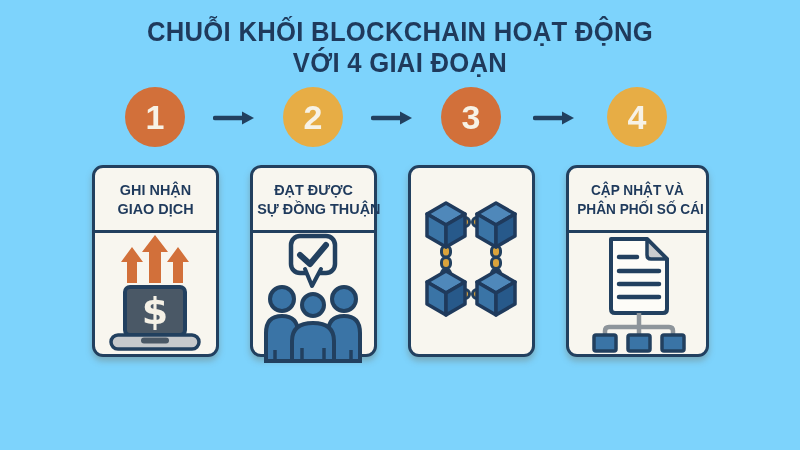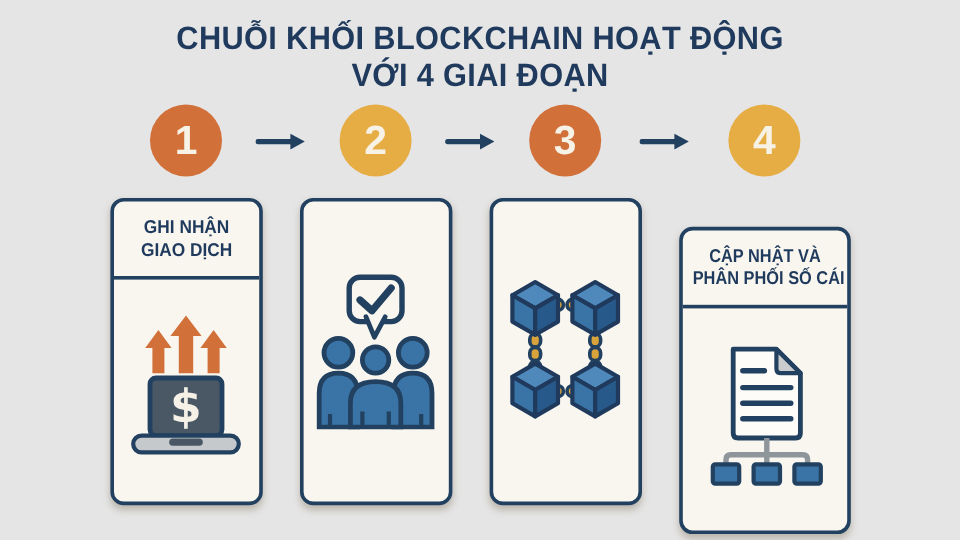--- a/index.html
+++ b/index.html
@@ -1,38 +1,38 @@
 <!DOCTYPE html>
 <html><head>
 <meta charset="utf-8">
 <style>
   html,body{margin:0;padding:0;}
   body{width:800px;height:450px;overflow:hidden;font-family:"Liberation Sans",sans-serif;}
-  .page{position:relative;width:800px;height:450px;background:#e5e5e5;}
+  .page{position:relative;width:800px;height:450px;background:#7dd3fc;}
 
   
   .title{padding-top:17px;text-align:center;color:#1f3a5c;font-weight:bold;
          font-size:27px;line-height:31px;letter-spacing:.3px;}
   .title .tline{white-space:nowrap;transform:scaleX(.95);transform-origin:center;}
 
   
   .flow{position:relative;width:617px;margin:6px auto 0;height:64px;display:flex;gap:31px;}
   .fcol{display:flex;align-items:center;justify-content:center;width:127px;}
   .fcol.wide{width:143px;}
   .circle{width:60px;height:60px;border-radius:50%;display:flex;align-items:center;justify-content:center;
           color:#f7f2e6;font-size:34px;font-weight:bold;}
   .arrow{position:absolute;top:25px;transform:translateX(-50%);}
   .a1{left:142px;} .a2{left:300px;} .a3{left:462px;}
 
   
   .cards{width:617px;margin:16px auto 0;display:flex;gap:31px;}
-  .card{box-sizing:border-box;width:127px;height:256px;background:#f8f6ef;border:3px solid #22405f;
+  .card{box-sizing:border-box;width:127px;height:192px;background:#f8f6ef;border:3px solid #22405f;
         border-radius:11px;display:flex;flex-direction:column;
         box-shadow:0 4px 6px rgba(110,95,70,.35);}
-  .card.wide{width:143px;margin-top:24px;}
+  .card.wide{width:143px;}
   .card-header{min-height:52px;border-bottom:3px solid #22405f;display:flex;flex-direction:column;
                justify-content:center;text-align:center;color:#1f3a5c;font-weight:bold;
                font-size:15.5px;line-height:1.24;padding:5px 0;}
   .hline{white-space:nowrap;transform:scaleX(.93);transform-origin:center;}
   .card.wide .hline{transform:scaleX(.88);}
   .card-body{flex:1;display:flex;align-items:center;justify-content:center;}
   .icon-svg{display:block;}
   .svg-dollar{font-family:"DejaVu Sans",sans-serif;font-weight:bold;}
 </style>
 </head>
@@ -91,20 +91,24 @@
             <rect x="20" y="54" width="60" height="48" rx="5" fill="#4a5866" stroke="#22405f" stroke-width="4"></rect>
             <text class="svg-dollar" x="50" y="91" font-size="38" fill="#f5f1e6" text-anchor="middle">$</text>
             <rect x="6" y="102" width="88" height="14" rx="7" fill="#c6c9cc" stroke="#22405f" stroke-width="3.5"></rect>
             <rect x="36" y="104.5" width="28" height="6" rx="3" fill="#4a5866"></rect>
           </g>
         </svg>
       </div>
     </div>
 
     <div class="card">
+      <div class="card-header">
+        <div class="hline">ĐẠT ĐƯỢC</div>
+        <div class="hline">SỰ ĐỒNG THUẬN</div>
+      </div>
       <div class="card-body">
         <svg class="icon-svg" width="100" height="130" viewBox="0 0 100 130">
           <g>
             <rect x="28" y="3" width="44" height="37" rx="9" fill="#f8f6ef" stroke="#22405f" stroke-width="4.5"></rect>
             <path d="M42,36 L49,53 L58,36" fill="#f8f6ef" stroke="#22405f" stroke-width="4" stroke-linejoin="round" stroke-linecap="round"></path>
             <path d="M37,22 L47,31 L63,12" fill="none" stroke="#22405f" stroke-width="6" stroke-linecap="round" stroke-linejoin="round"></path>
           </g>
           <g>
             <circle cx="19" cy="66" r="12" fill="#3a74a6" stroke="#22405f" stroke-width="4"></circle>
             <path d="M3,128 L3,100 Q3,83 19,83 Q35,83 35,100 L35,128 Z" fill="#3a74a6" stroke="#22405f" stroke-width="4"></path>

